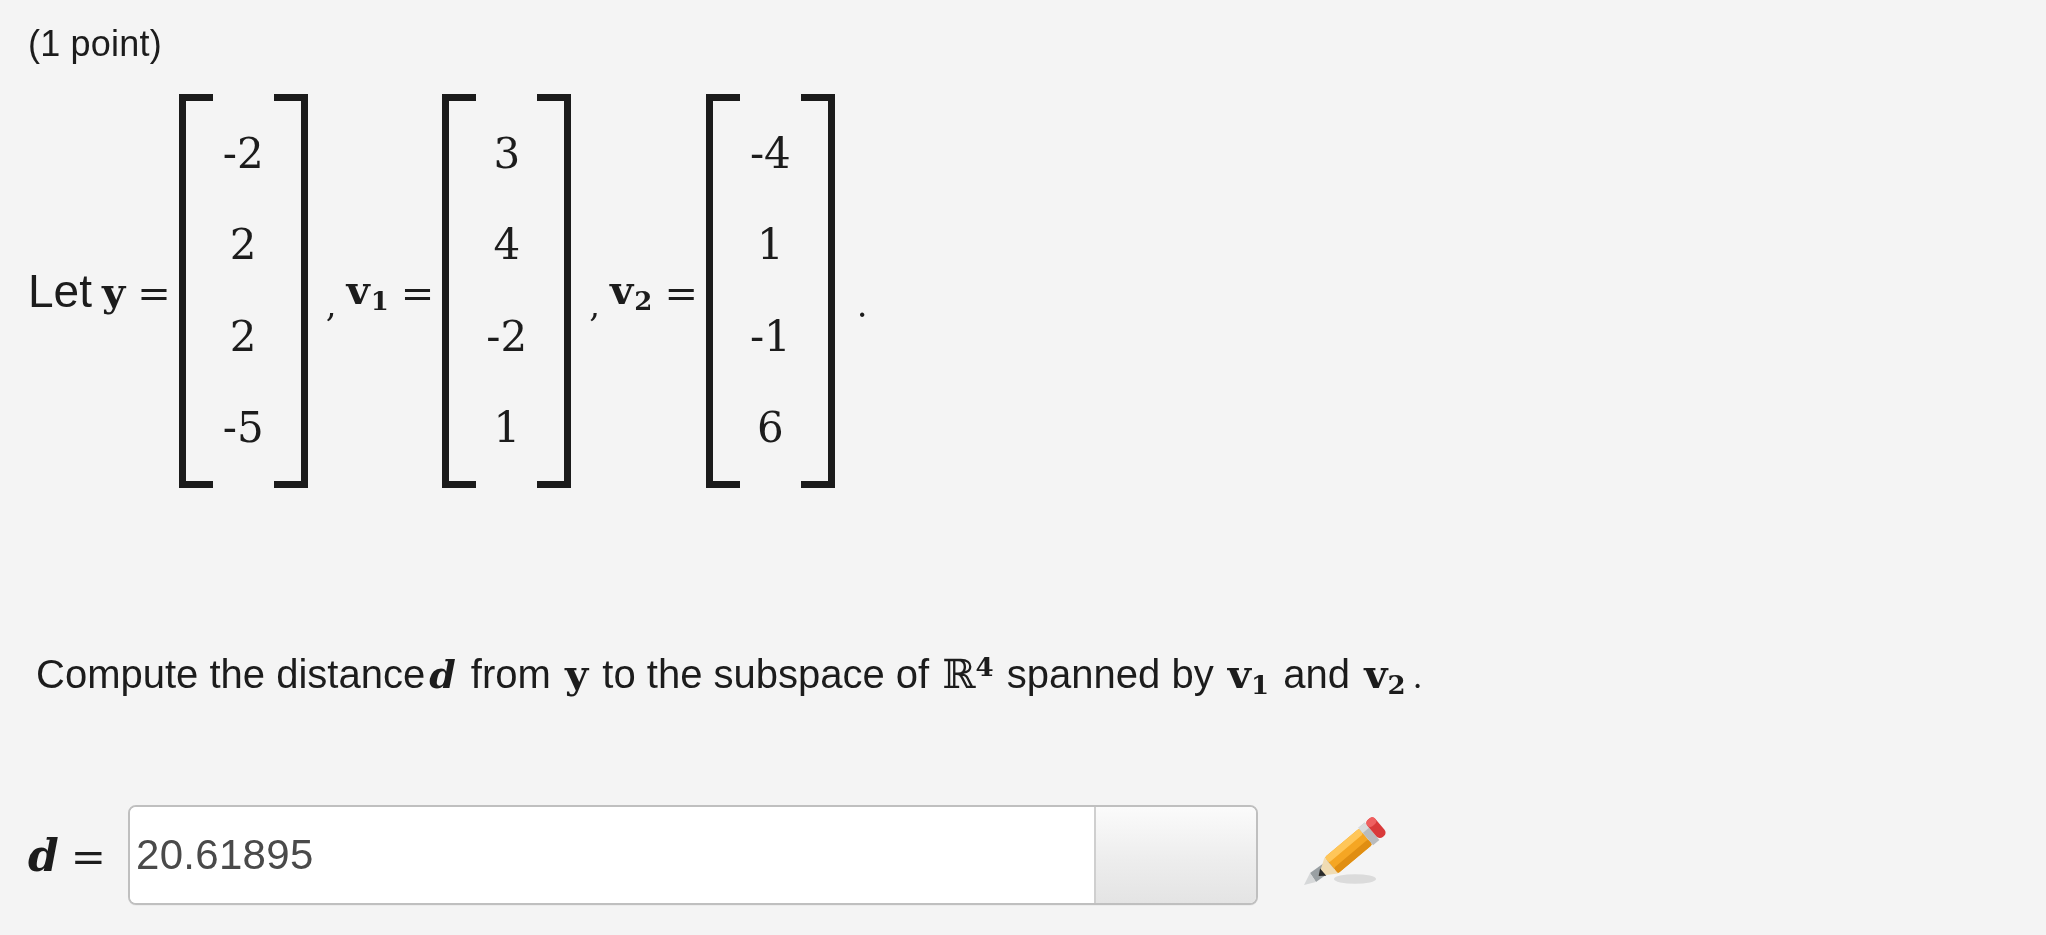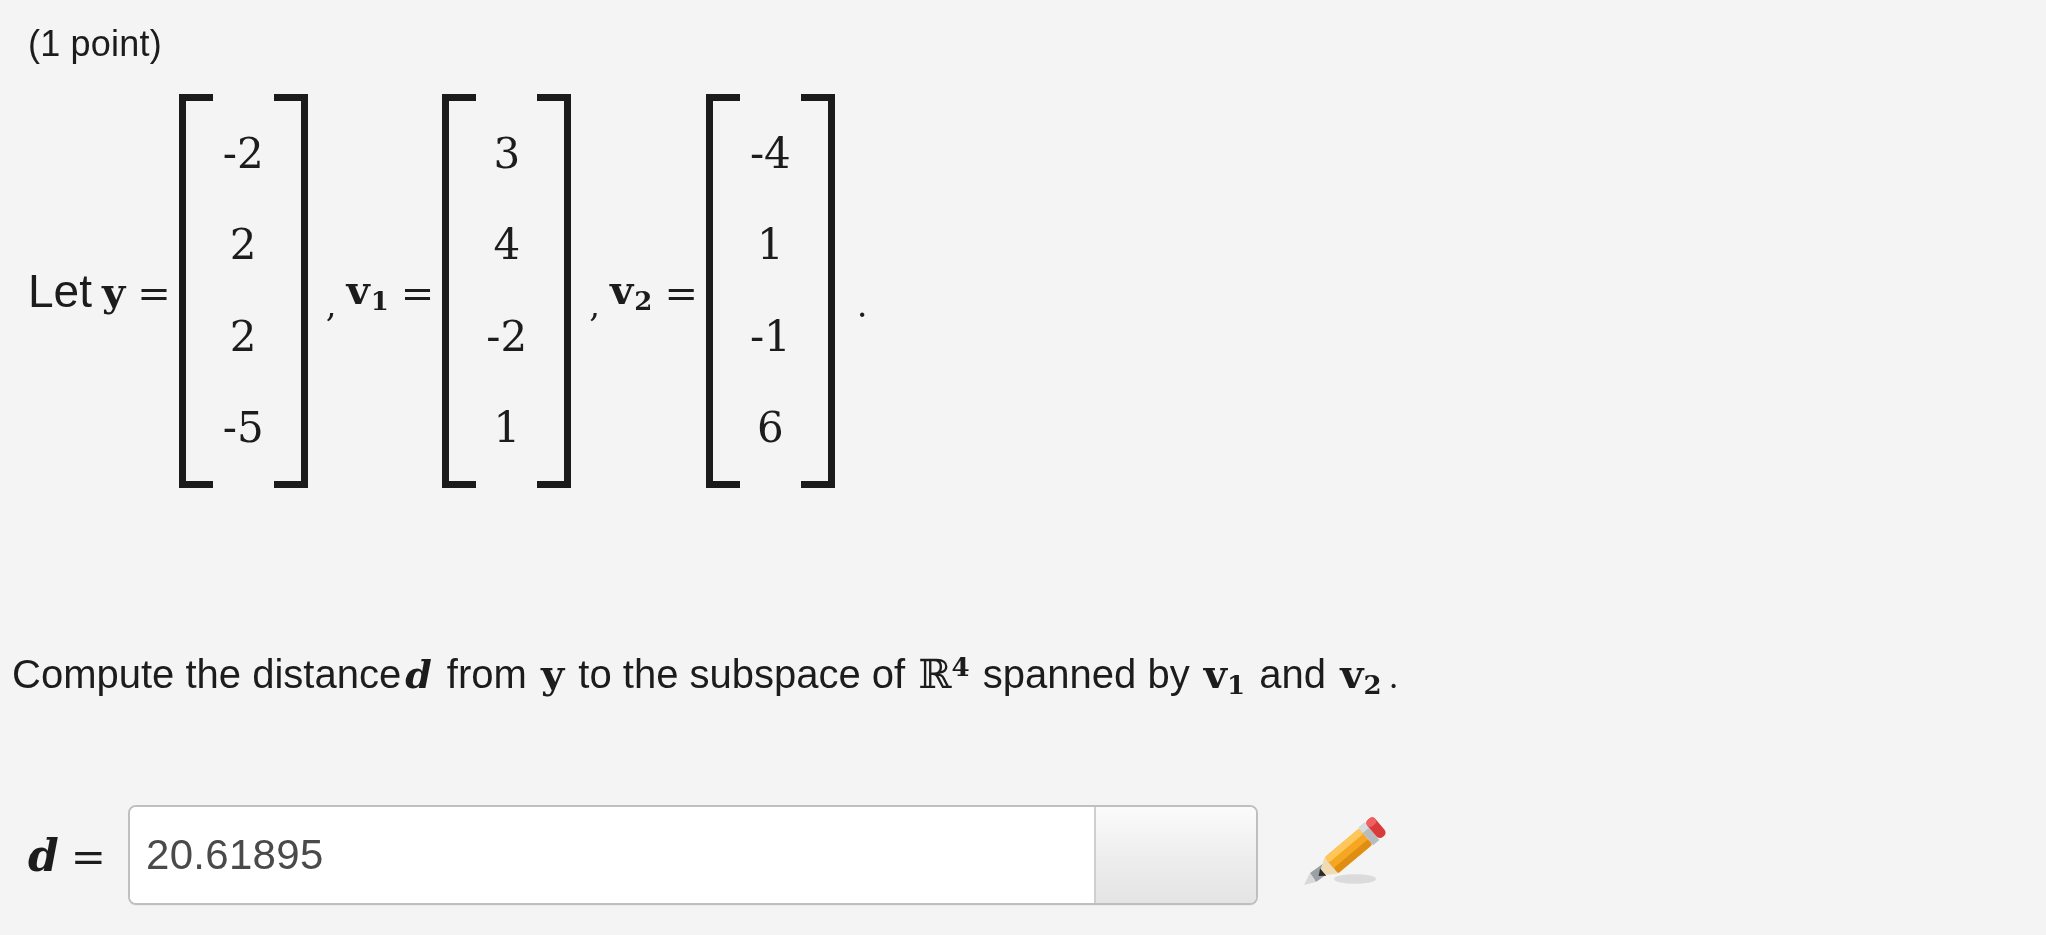--- a/index.html
+++ b/index.html
@@ -128,21 +128,21 @@
     font-family: "DejaVu Serif", "Liberation Serif", serif;
     font-size: 42px;
     line-height: 50px;
     color: #1c1c1c;
     text-align: center;
   }
 
   
   .sentence {
     position: absolute;
-    left: 12px;
+    left: 36px;
     top: 640px;
     font-size: 40px;
     line-height: 54px;
     color: #1c1c1c;
     white-space: nowrap;
   }
   .sentence .italic-var {
     font-family: "DejaVu Serif", "Liberation Serif", serif;
     font-style: italic;
     font-weight: bold;
@@ -211,21 +211,21 @@
     border: 2px solid #bfbfbf;
     border-radius: 8px;
     background: #ffffff;
     box-shadow: 0 1px 0 rgba(0,0,0,0.03);
     overflow: hidden;
   }
   .answer-input {
     flex: 1 1 auto;
     display: flex;
     align-items: center;
-    padding-left: 16px;
+    padding-left: 6px;
     background: #ffffff;
     font-family: "Liberation Sans", sans-serif;
     font-size: 42px;
     color: #4a4a4a;
     letter-spacing: 0.3px;
   }
   .answer-spinner {
     flex: 0 0 160px;
     background: linear-gradient(to bottom, #fbfbfb 0%, #ededed 55%, #e4e4e4 100%);
     border-left: 2px solid #cfcfcf;

